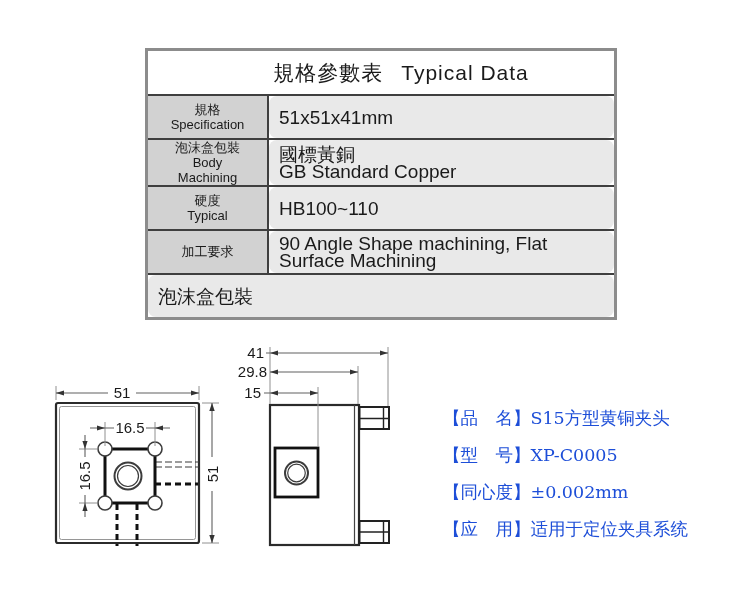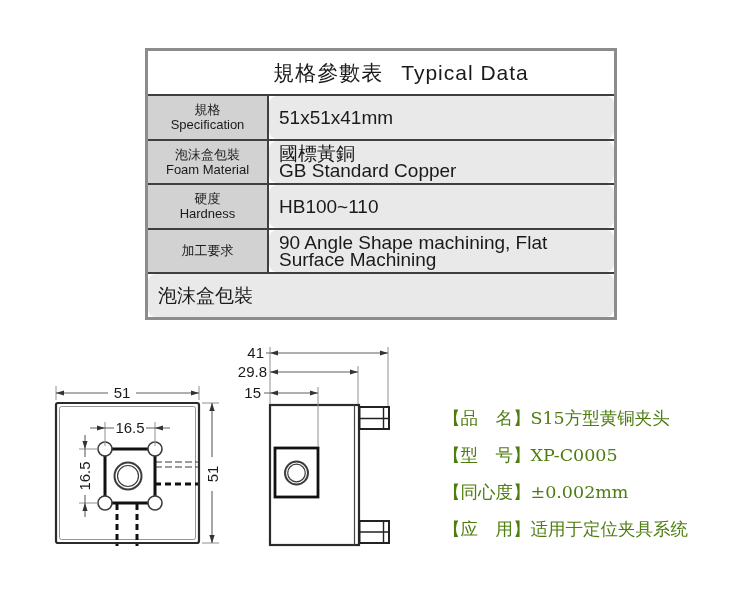--- a/index.html
+++ b/index.html
@@ -31,21 +31,21 @@
   }
 
   
   .drawing { position:absolute; left:30px; top:330px; }
   .dim-text { font-size:15px; fill:#1a1a1a; font-family:"Liberation Sans", sans-serif; }
 
   
   .product-info {
     position:absolute; left:443px; top:406px; width:300px;
     font-family:"DejaVu Serif","Liberation Serif", serif;
-    font-size:17.5px; color:#4d7c0f;
+    font-size:17.5px; color:#1d4ed8;
   }
   .p-line { height:22px; margin-bottom:15px; white-space:nowrap; }
 </style>
 </head>
 <body>
 
 <div class="spec-table">
   <div class="t-header">
     <span>規格參數表</span>
     <span>Typical Data</span>
@@ -58,32 +58,32 @@
     </div>
     <div class="t-value">
       <div>51x51x41mm</div>
       <div></div>
     </div>
   </div>
 
   <div class="t-row">
     <div class="t-label">
       <div>泡沫盒包裝</div>
-      <div>Foam Material</div>
+      <div>Body Machining</div>
     </div>
     <div class="t-value">
       <div>國標黃銅</div>
       <div>GB Standard Copper</div>
     </div>
   </div>
 
   <div class="t-row">
     <div class="t-label">
       <div>硬度</div>
-      <div>Hardness</div>
+      <div>Typical</div>
     </div>
     <div class="t-value">
       <div>HB100~110</div>
       <div></div>
     </div>
   </div>
 
   <div class="t-row">
     <div class="t-label" style="line-height:13.5px;gap:30px;">
       <div>加工要求</div>

